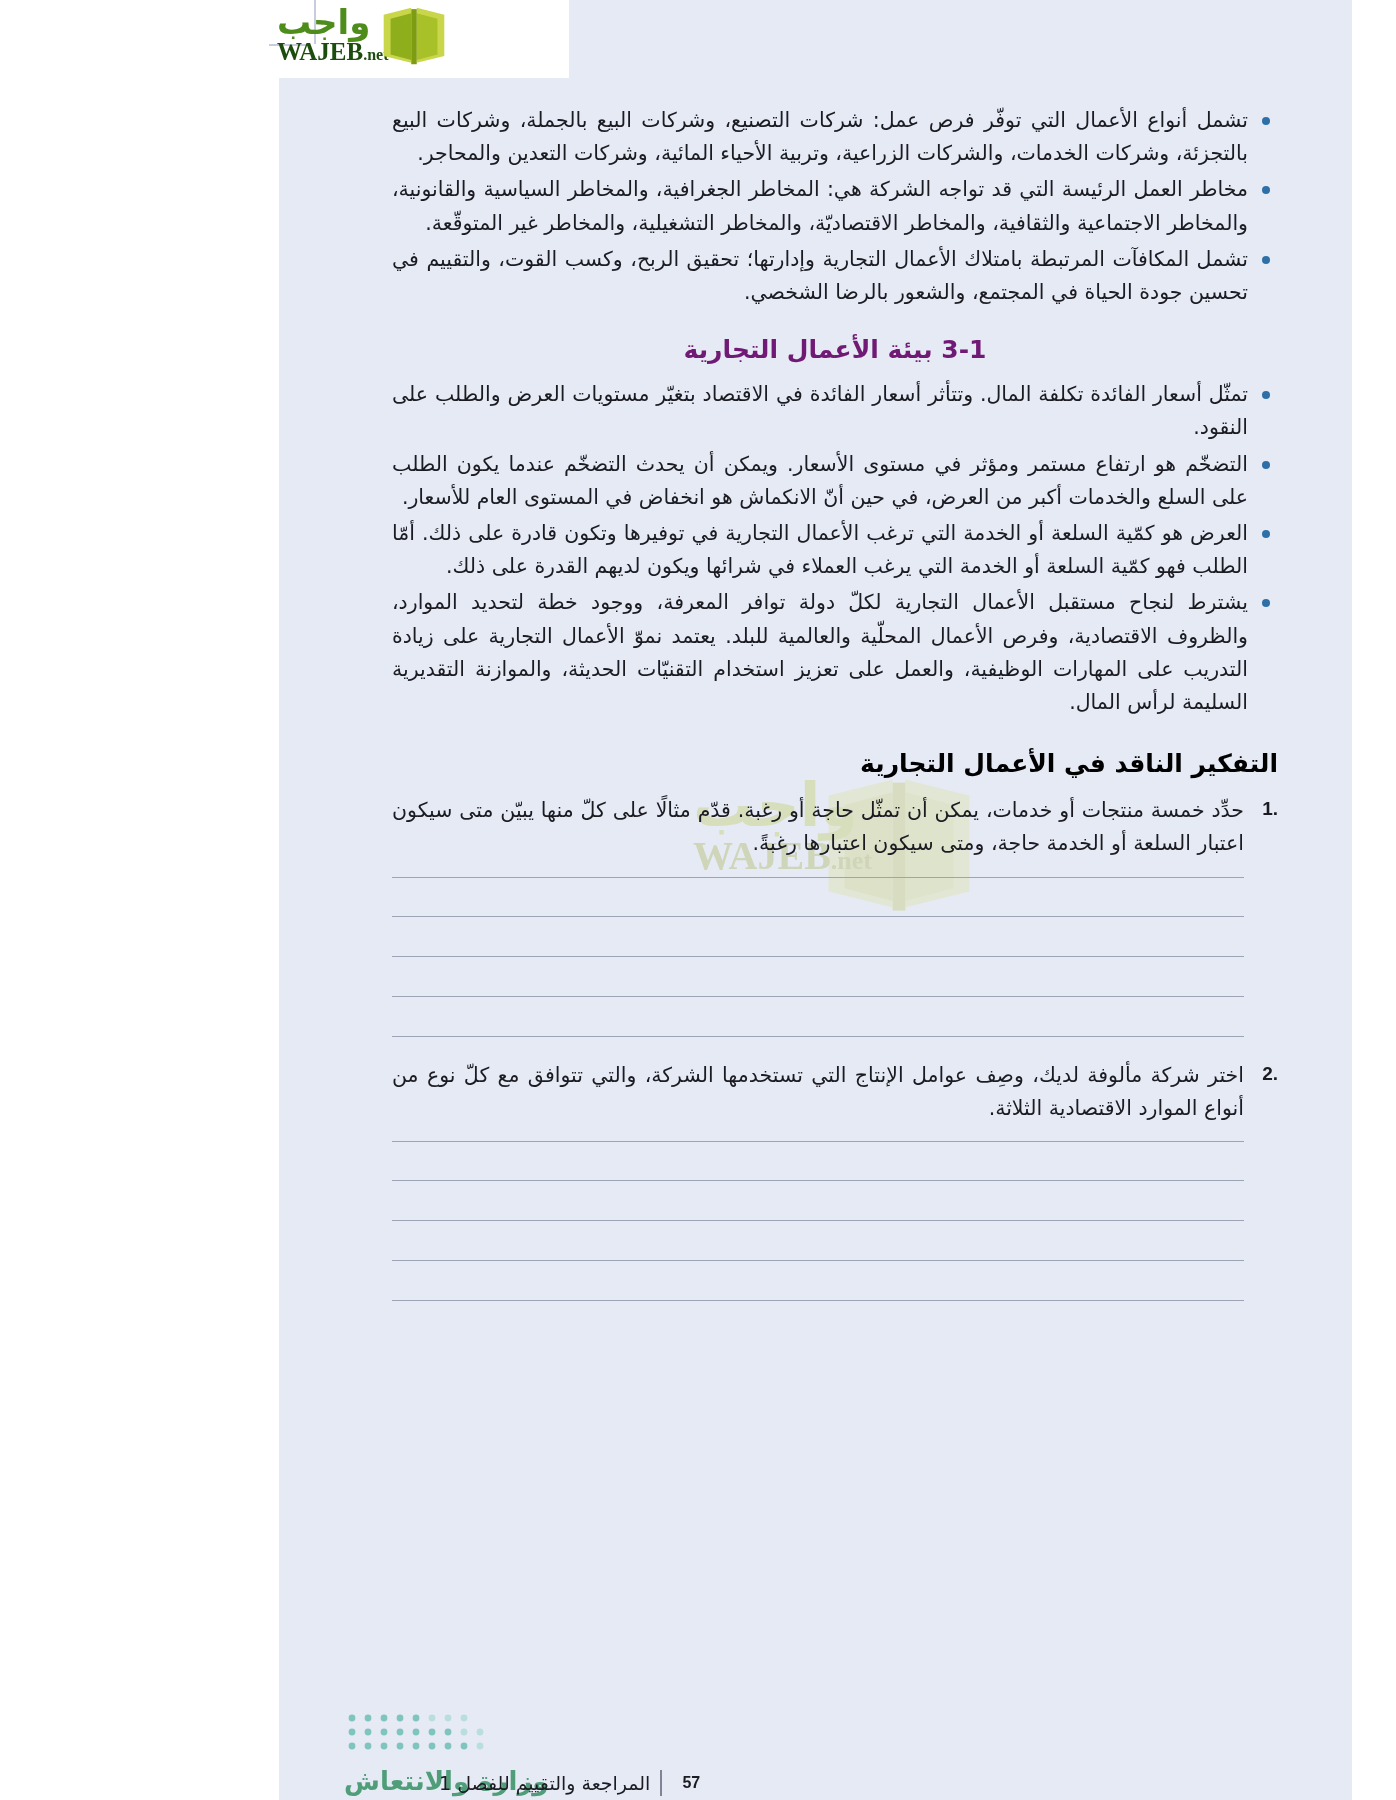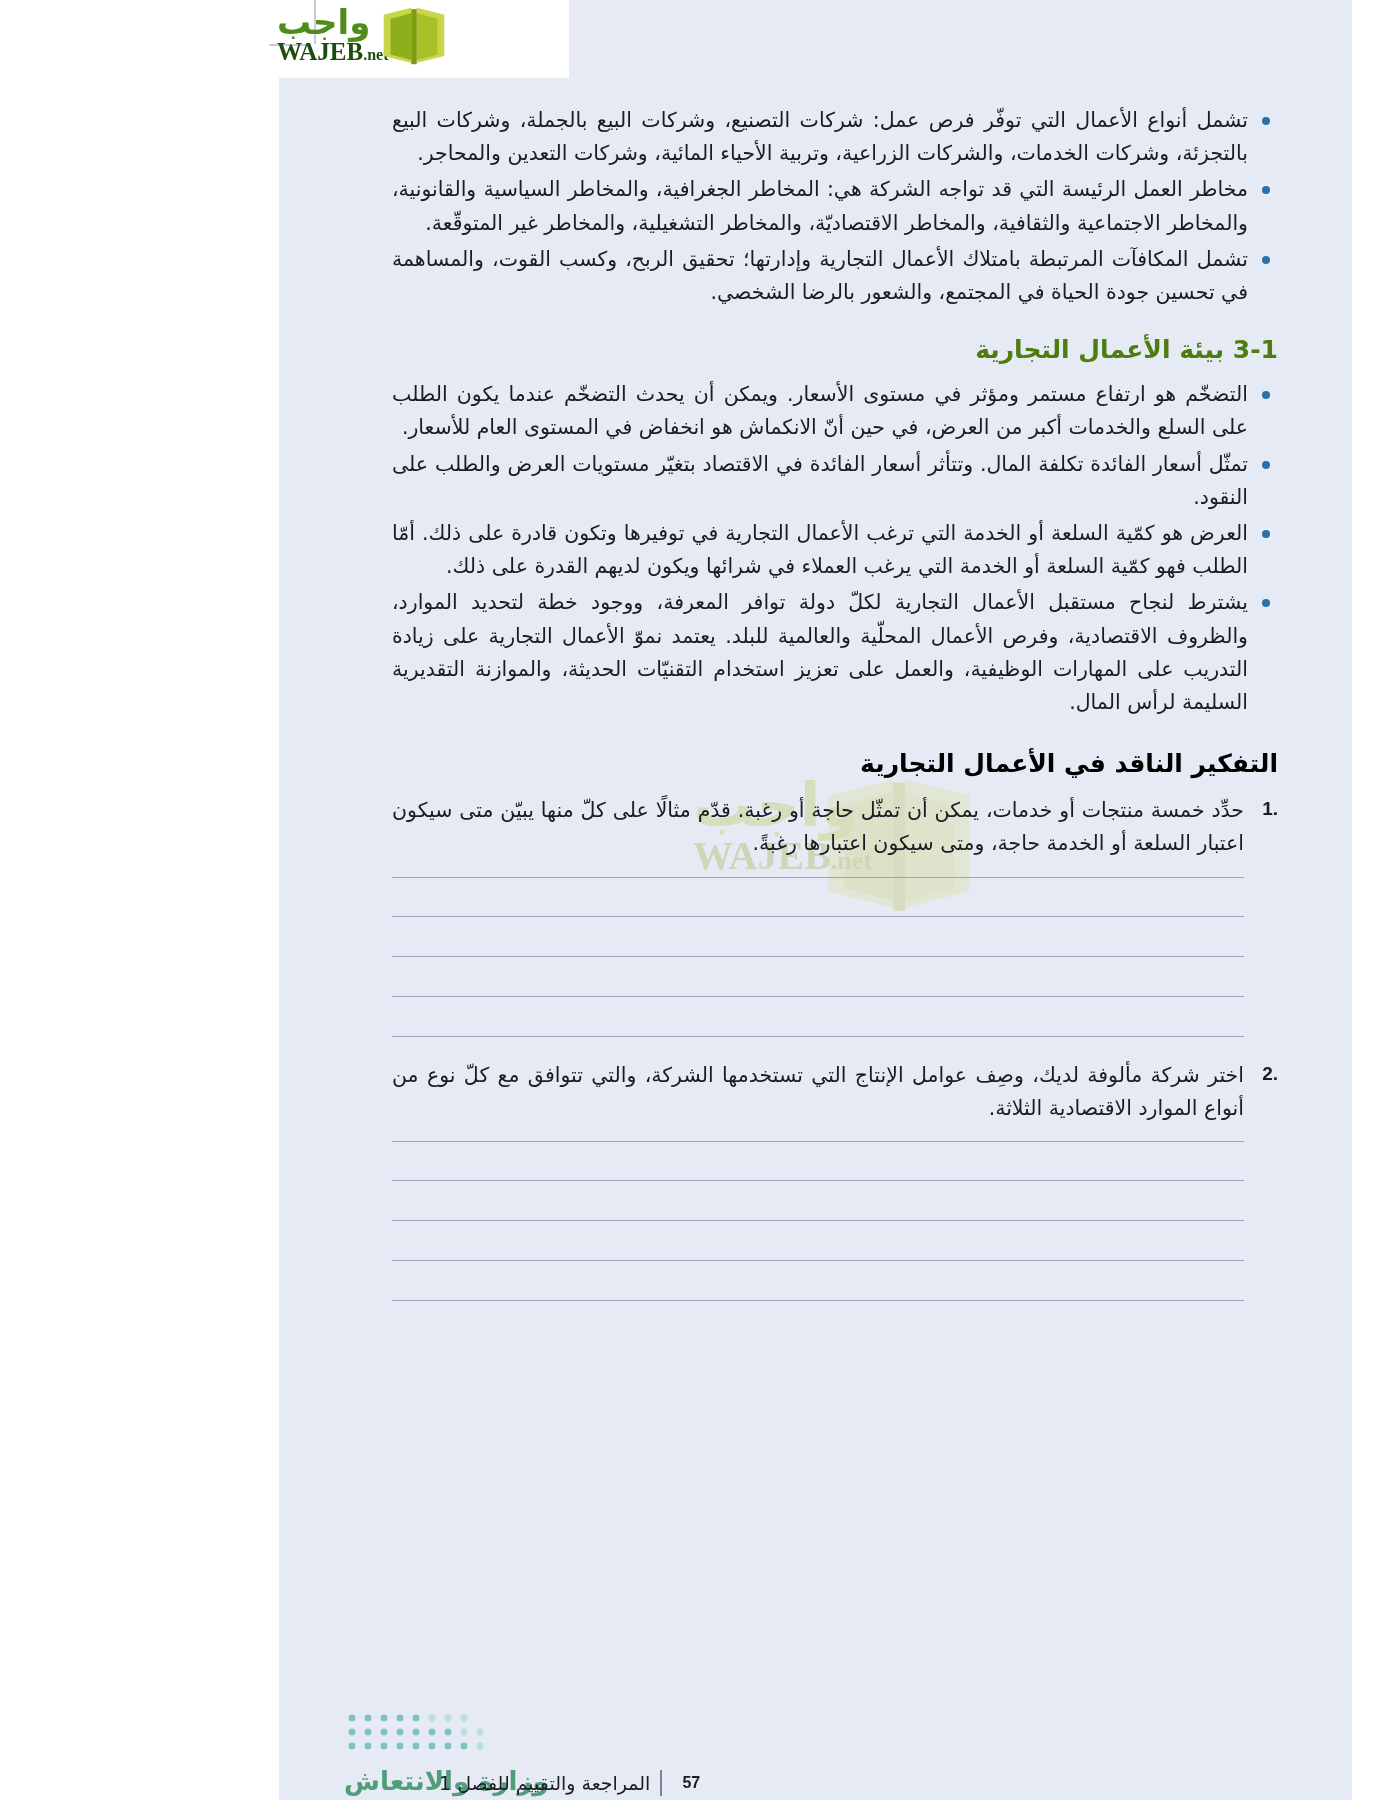--- a/index.html
+++ b/index.html
@@ -164,24 +164,24 @@
     top: 13px;
     width: 8px;
     height: 8px;
     background: #2e6fa8;
     border-radius: 50%;
   }
 
   h2.sec-green {
     font-size: 25px;
     font-weight: bold;
-    color: #4d7c0f;
+    color: #701a75;
     margin: 26px 0 14px 0;
     direction: rtl;
-    text-align: right;
+    text-align: center;
   }
   h2.sec-red {
     font-size: 25px;
     font-weight: bold;
     color: #000000;
     margin: 30px 0 16px 0;
     direction: rtl;
     text-align: right;
   }
 
@@ -317,28 +317,28 @@
     </svg>
     <div class="c-ar">واجب</div>
     <div class="c-en"><span>WAJEB</span><span style="font-size:26px">.net</span></div>
   </div>
 
   <div class="content">
 
     <ul class="bullets">
       <li>تشمل أنواع الأعمال التي توفّر فرص عمل: شركات التصنيع، وشركات البيع بالجملة، وشركات البيع بالتجزئة، وشركات الخدمات، والشركات الزراعية، وتربية الأحياء المائية، وشركات التعدين والمحاجر.</li>
       <li>مخاطر العمل الرئيسة التي قد تواجه الشركة هي: المخاطر الجغرافية، والمخاطر السياسية والقانونية، والمخاطر الاجتماعية والثقافية، والمخاطر الاقتصاديّة، والمخاطر التشغيلية، والمخاطر غير المتوقّعة.</li>
-      <li>تشمل المكافآت المرتبطة بامتلاك الأعمال التجارية وإدارتها؛ تحقيق الربح، وكسب القوت، والمساهمة في تحسين جودة الحياة في المجتمع، والشعور بالرضا الشخصي.</li>
+      <li>تشمل المكافآت المرتبطة بامتلاك الأعمال التجارية وإدارتها؛ تحقيق الربح، وكسب القوت، والتقييم في تحسين جودة الحياة في المجتمع، والشعور بالرضا الشخصي.</li>
     </ul>
 
     <h2 class="sec-green">3-1 بيئة الأعمال التجارية</h2>
 
     <ul class="bullets">
+      <li>تمثّل أسعار الفائدة تكلفة المال. وتتأثر أسعار الفائدة في الاقتصاد بتغيّر مستويات العرض والطلب على النقود.</li>
       <li>التضخّم هو ارتفاع مستمر ومؤثر في مستوى الأسعار. ويمكن أن يحدث التضخّم عندما يكون الطلب على السلع والخدمات أكبر من العرض، في حين أنّ الانكماش هو انخفاض في المستوى العام للأسعار.</li>
-      <li>تمثّل أسعار الفائدة تكلفة المال. وتتأثر أسعار الفائدة في الاقتصاد بتغيّر مستويات العرض والطلب على النقود.</li>
       <li>العرض هو كمّية السلعة أو الخدمة التي ترغب الأعمال التجارية في توفيرها وتكون قادرة على ذلك. أمّا الطلب فهو كمّية السلعة أو الخدمة التي يرغب العملاء في شرائها ويكون لديهم القدرة على ذلك.</li>
       <li>يشترط لنجاح مستقبل الأعمال التجارية لكلّ دولة توافر المعرفة، ووجود خطة لتحديد الموارد، والظروف الاقتصادية، وفرص الأعمال المحلّية والعالمية للبلد. يعتمد نموّ الأعمال التجارية على زيادة التدريب على المهارات الوظيفية، والعمل على تعزيز استخدام التقنيّات الحديثة، والموازنة التقديرية السليمة لرأس المال.</li>
     </ul>
 
     <h2 class="sec-red">التفكير الناقد في الأعمال التجارية</h2>
 
     <ol class="questions">
       <li>
         <span class="qnum">1.</span>
         <span>حدِّد خمسة منتجات أو خدمات، يمكن أن تمثّل حاجة أو رغبة. قدّم مثالًا على كلّ منها يبيّن متى سيكون اعتبار السلعة أو الخدمة حاجة، ومتى سيكون اعتبارها رغبةً.</span>

